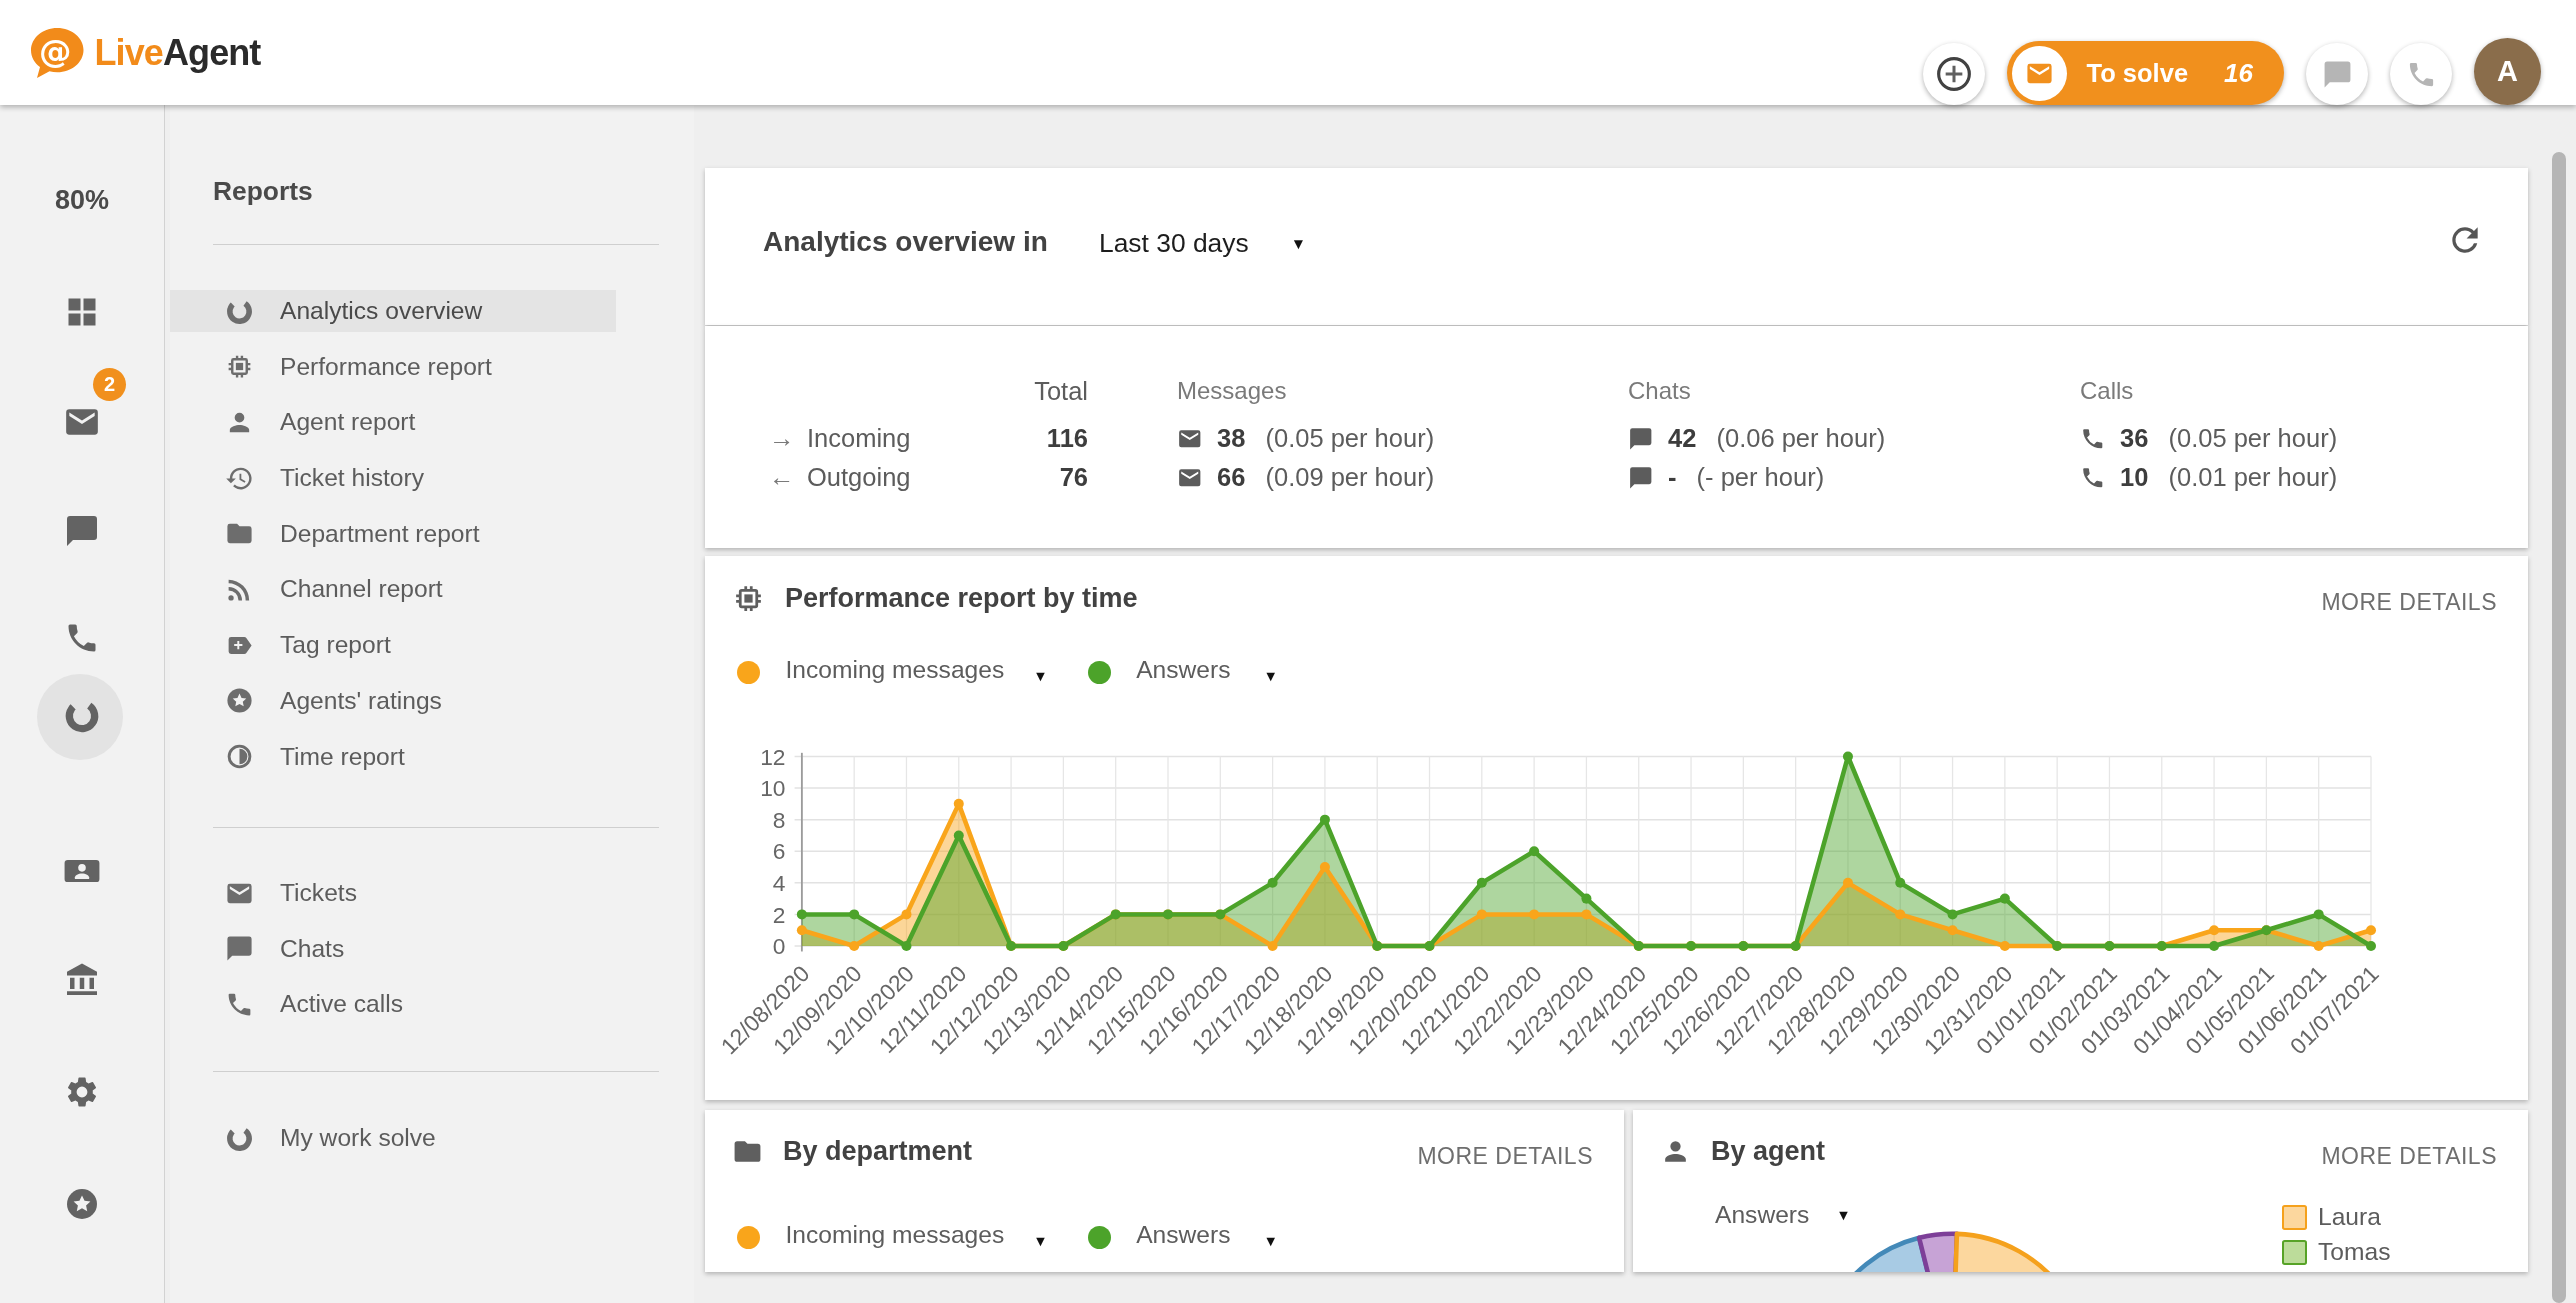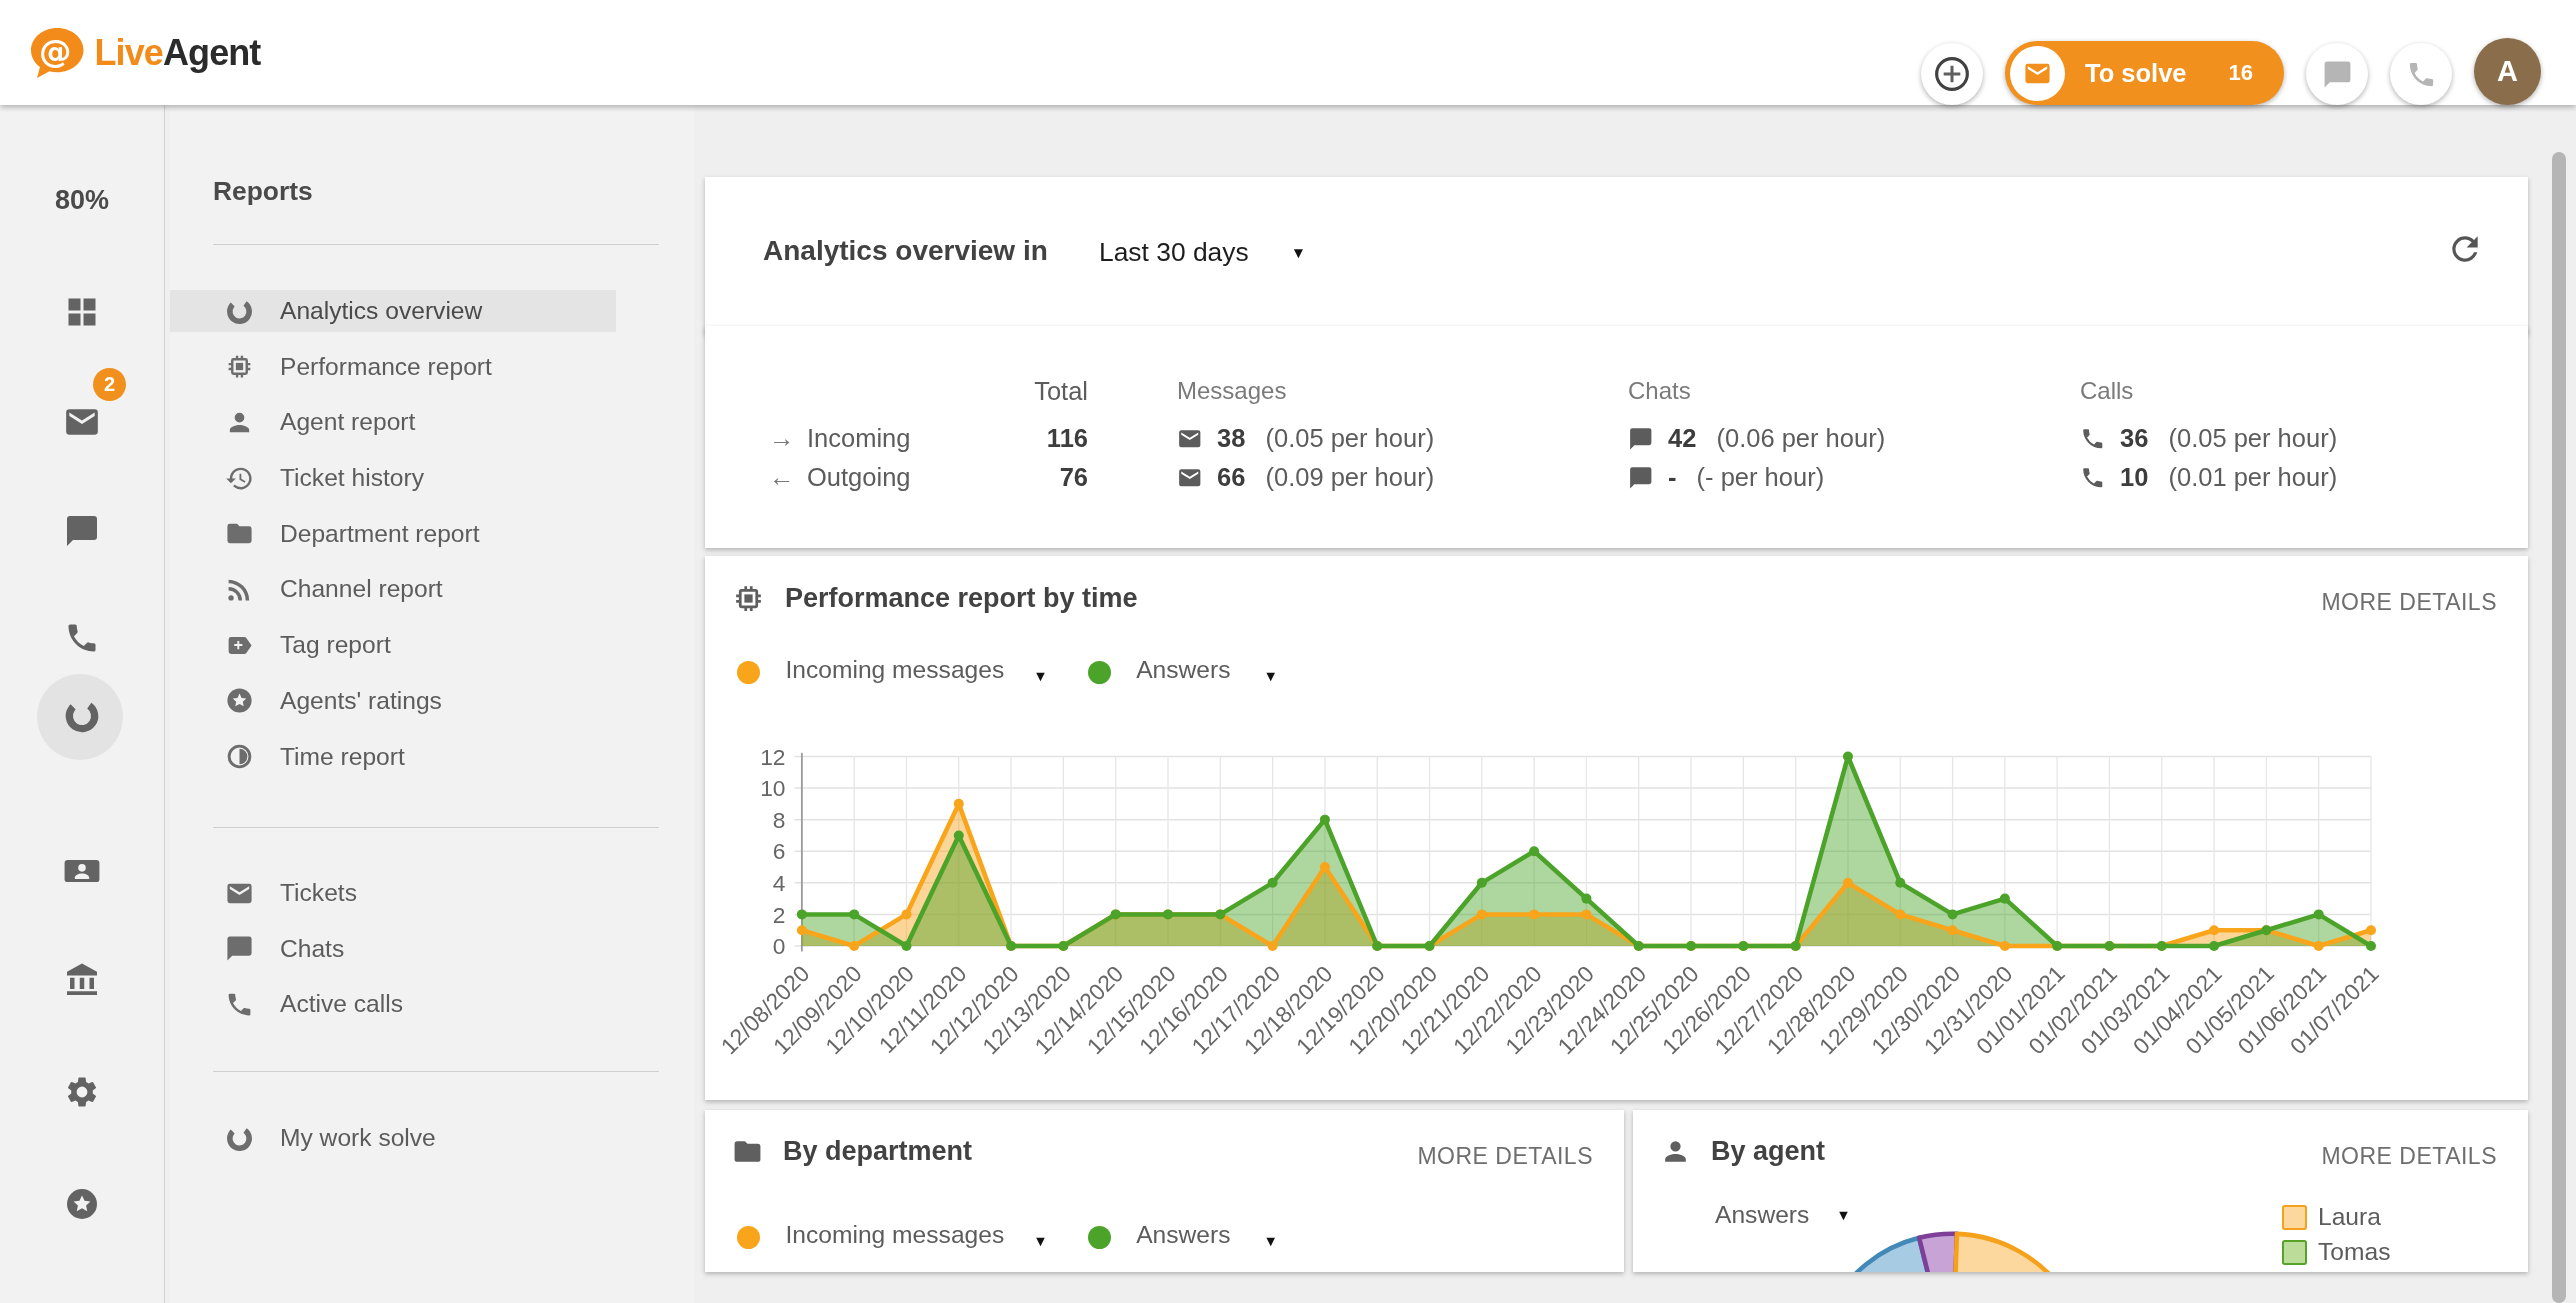--- a/index.html
+++ b/index.html
@@ -14,21 +14,21 @@
   .logo-text{font-size:36px;font-weight:bold;letter-spacing:-0.9px;margin-left:9px;}
   .logo-live{color:#F28B1A;} .logo-agent{color:#2b2b2b;}
   .top-right{position:absolute;right:35px;top:0;height:105px;display:flex;align-items:flex-end;gap:22px;}
   .circle-btn{width:62px;height:62px;border-radius:50%;background:#fff;
               box-shadow:0 1.8px 5.5px rgba(0,0,0,.3);display:flex;align-items:center;justify-content:center;}
   .tosolve{height:64px;border-radius:33px;background:#F1901D;box-shadow:0 1.8px 5.5px rgba(0,0,0,.3);
            display:flex;align-items:center;padding:0 31px 0 4.6px;gap:20px;}
   .tosolve .mail-circ{width:55px;height:55px;border-radius:50%;background:#fff;
            display:flex;align-items:center;justify-content:center;}
   .tosolve-label{color:#fff;font-weight:bold;font-size:25.5px;}
-  .tosolve-count{color:#fff;font-weight:bold;font-size:22px;margin-left:22px;}
+  .tosolve-count{color:#fff;font-weight:bold;font-size:26px;margin-left:16px;font-style:italic;}
   .avatar{width:67px;height:67px;border-radius:50%;background:#8A6D4B;color:#fff;
           font-weight:bold;font-size:29px;display:flex;align-items:center;justify-content:center;
           box-shadow:0 1.8px 5.5px rgba(0,0,0,.3);}
   
   #app{position:absolute;left:0;top:105px;width:2576px;height:1199px;}
   #rail{position:absolute;left:0;top:0;width:164px;height:1199px;background:#f2f2f2;border-right:0.9px solid #d2d2d2;}
   #rail-line2{position:absolute;left:170px;top:0;width:0.9px;height:1199px;background:#d2d2d2;}
   .rail-usage{position:absolute;left:0;width:164px;text-align:center;top:80px;
               font-size:27px;font-weight:bold;color:#4a4a4a;}
   .rail-ic{position:absolute;left:0;width:164px;display:flex;justify-content:center;color:#636363;}
@@ -41,21 +41,21 @@
   .menu-div{position:absolute;left:43px;width:446px;height:0.9px;background:#cfcfcf;}
   ul.mlist{list-style:none;margin:0;padding:0;position:absolute;left:0;width:524px;}
   li.mi{height:42px;margin-bottom:13.7px;display:flex;align-items:center;padding-left:55px;width:469px;}
   li.mi .ico{width:31px;display:flex;color:#6d6d6d;}
   li.mi .lbl{margin-left:24px;font-size:24.6px;color:#5c5c5c;white-space:nowrap;}
   li.mi.sel{background:#e4e4e4;width:391px;padding-left:55px;margin-left:0;}
   li.mi.sel .lbl{color:#4a4a4a;}
   
   #main{position:absolute;left:696px;top:0;width:1880px;height:1199px;background:#efefef;}
   .card{position:absolute;background:#fff;box-shadow:0 1.8px 4.6px rgba(0,0,0,.25);}
-  #card-overview{left:9px;top:72px;width:1823px;height:157px;}
+  #card-overview{left:9px;top:63px;width:1823px;height:157px;}
   #card-stats{left:9px;top:221px;width:1823px;height:222px;}
   #card-time{left:9px;top:451px;width:1823px;height:544px;overflow:hidden;}
   #card-dept{left:9px;top:1005px;width:919px;height:162px;overflow:hidden;}
   #card-agent{left:937px;top:1005px;width:895px;height:162px;overflow:hidden;}
   #scrollbar{position:absolute;left:1856px;top:47px;width:13.7px;height:1151px;background:#b5b5b5;border-radius:7.3px;}
   .ov-title{position:absolute;left:58px;top:58px;font-size:28px;font-weight:bold;color:#424242;}
   .ov-range{position:absolute;left:394px;top:60px;font-size:26.4px;color:#1d1d1d;display:flex;align-items:center;}
   .caret{font-size:15.5px;color:#111;margin-left:42px;}
   .refresh{position:absolute;right:44px;top:53px;color:#555;}
   

